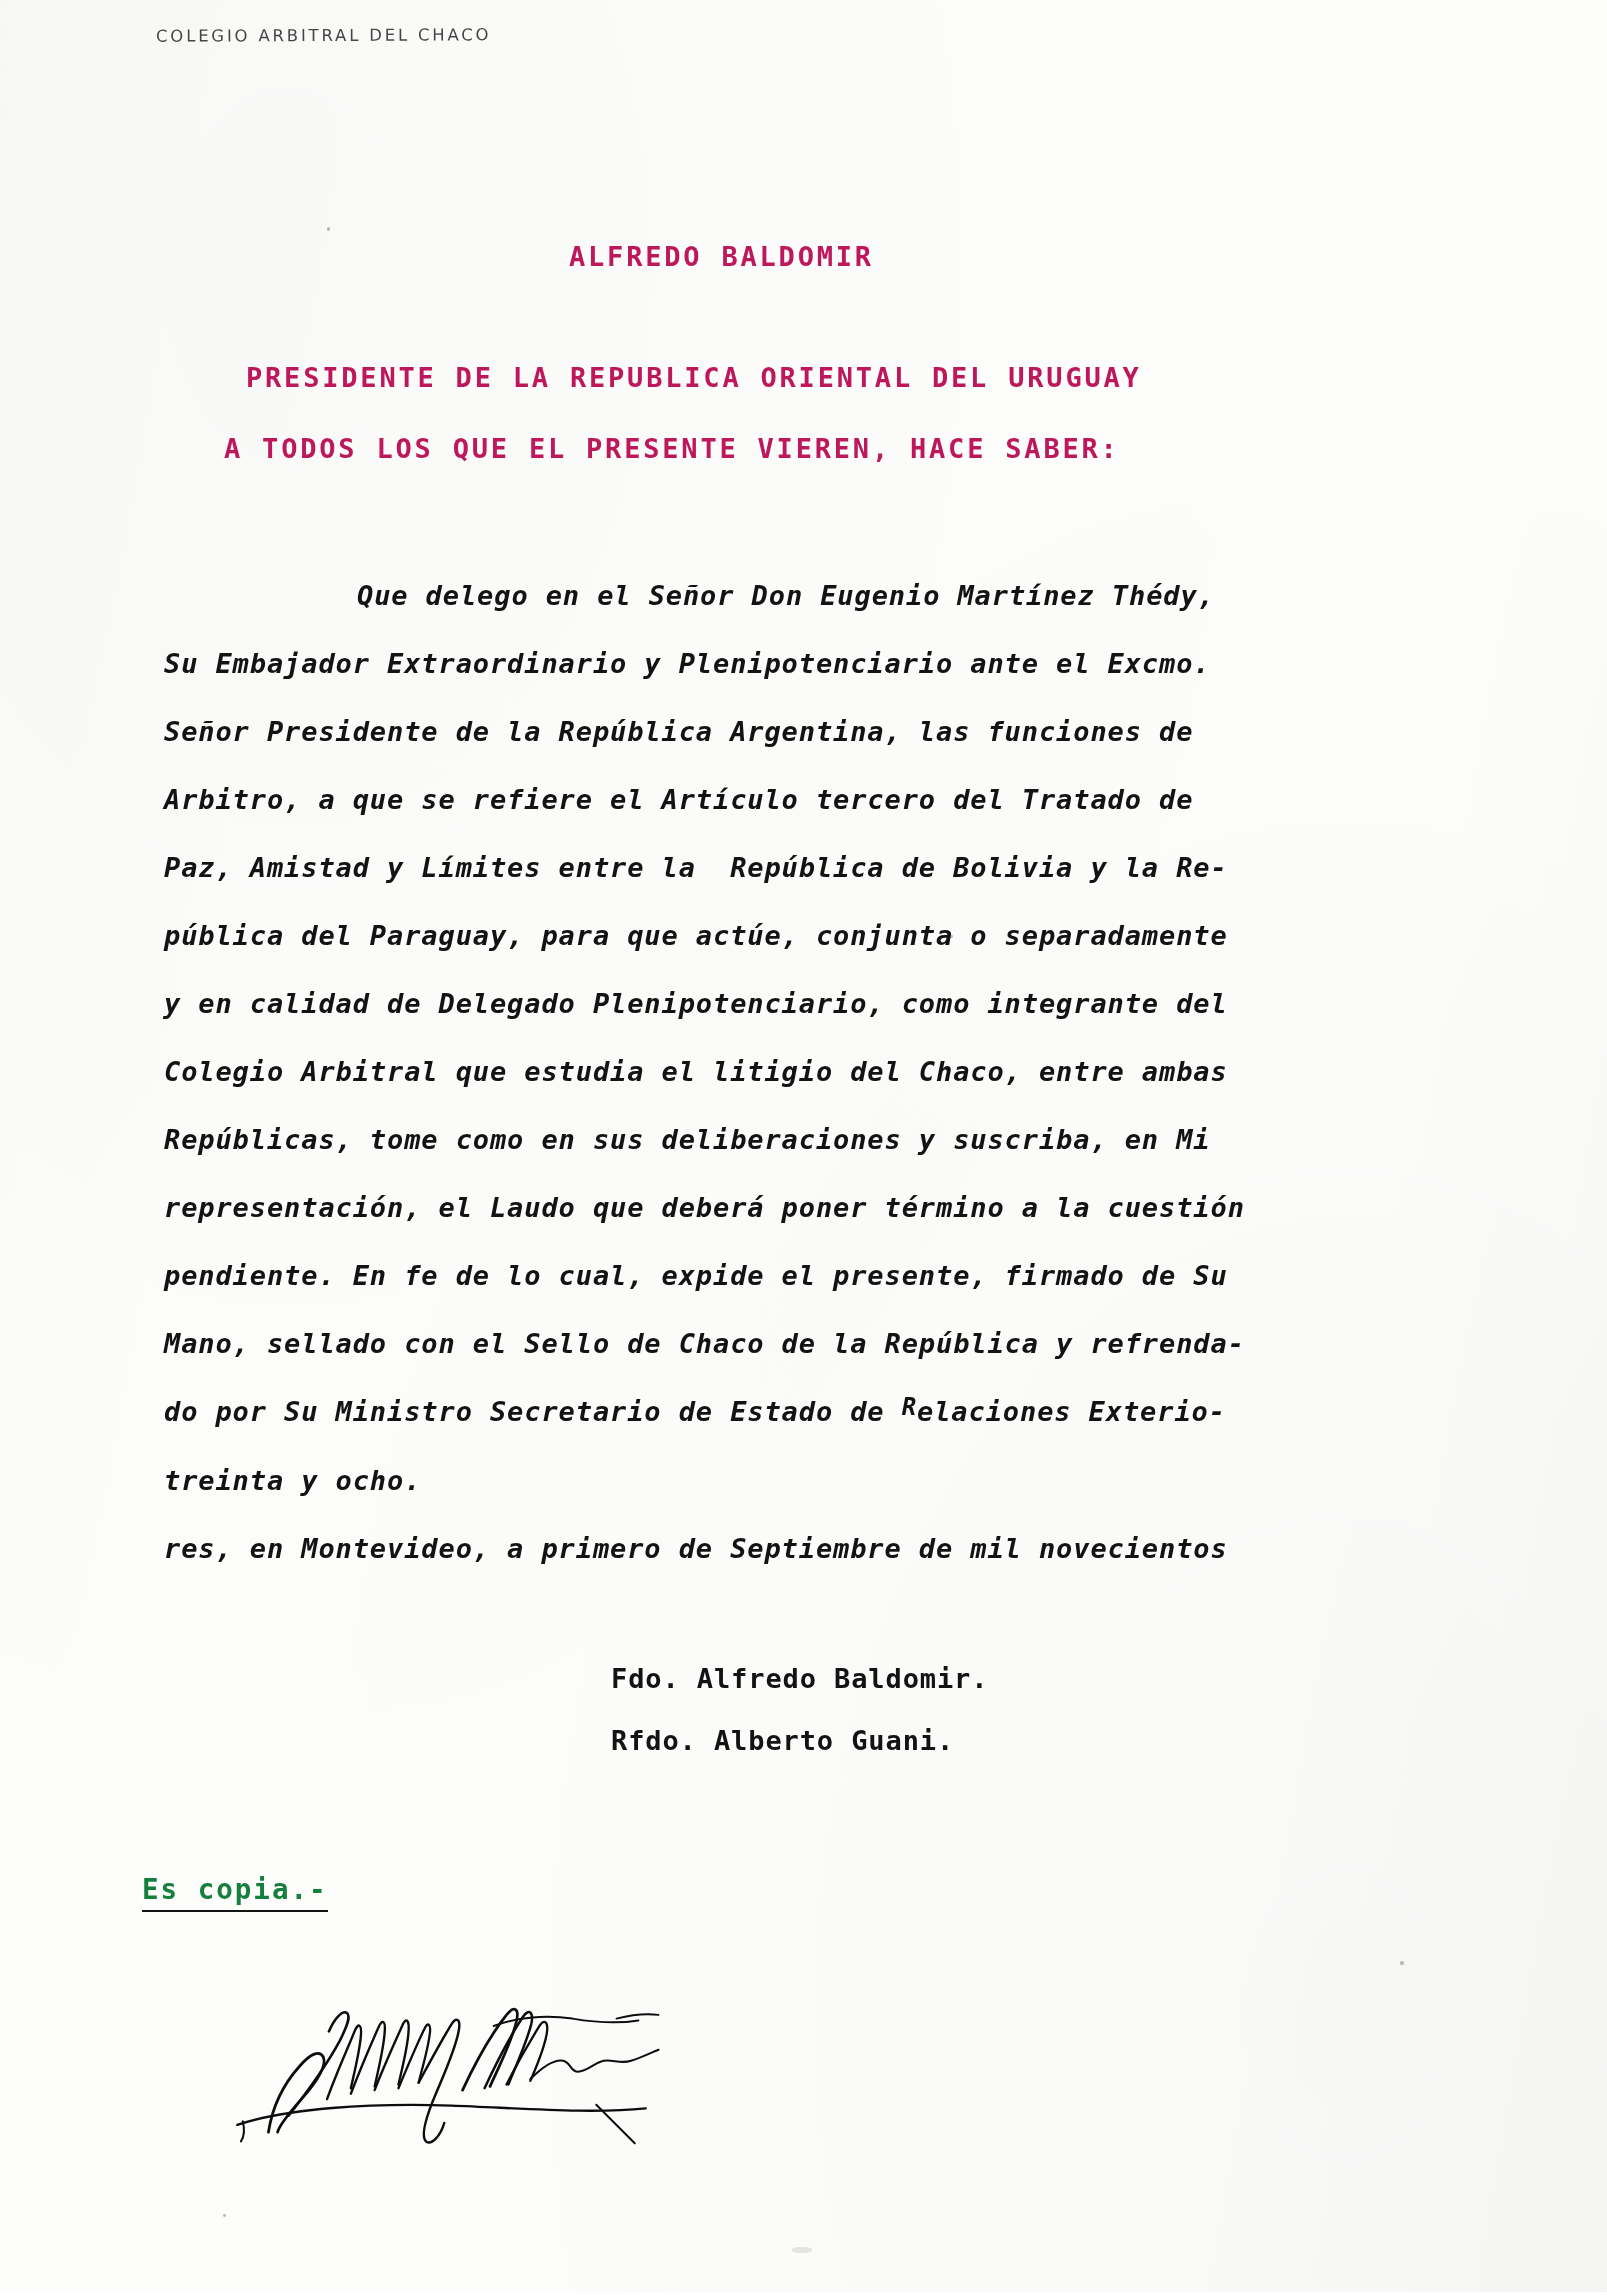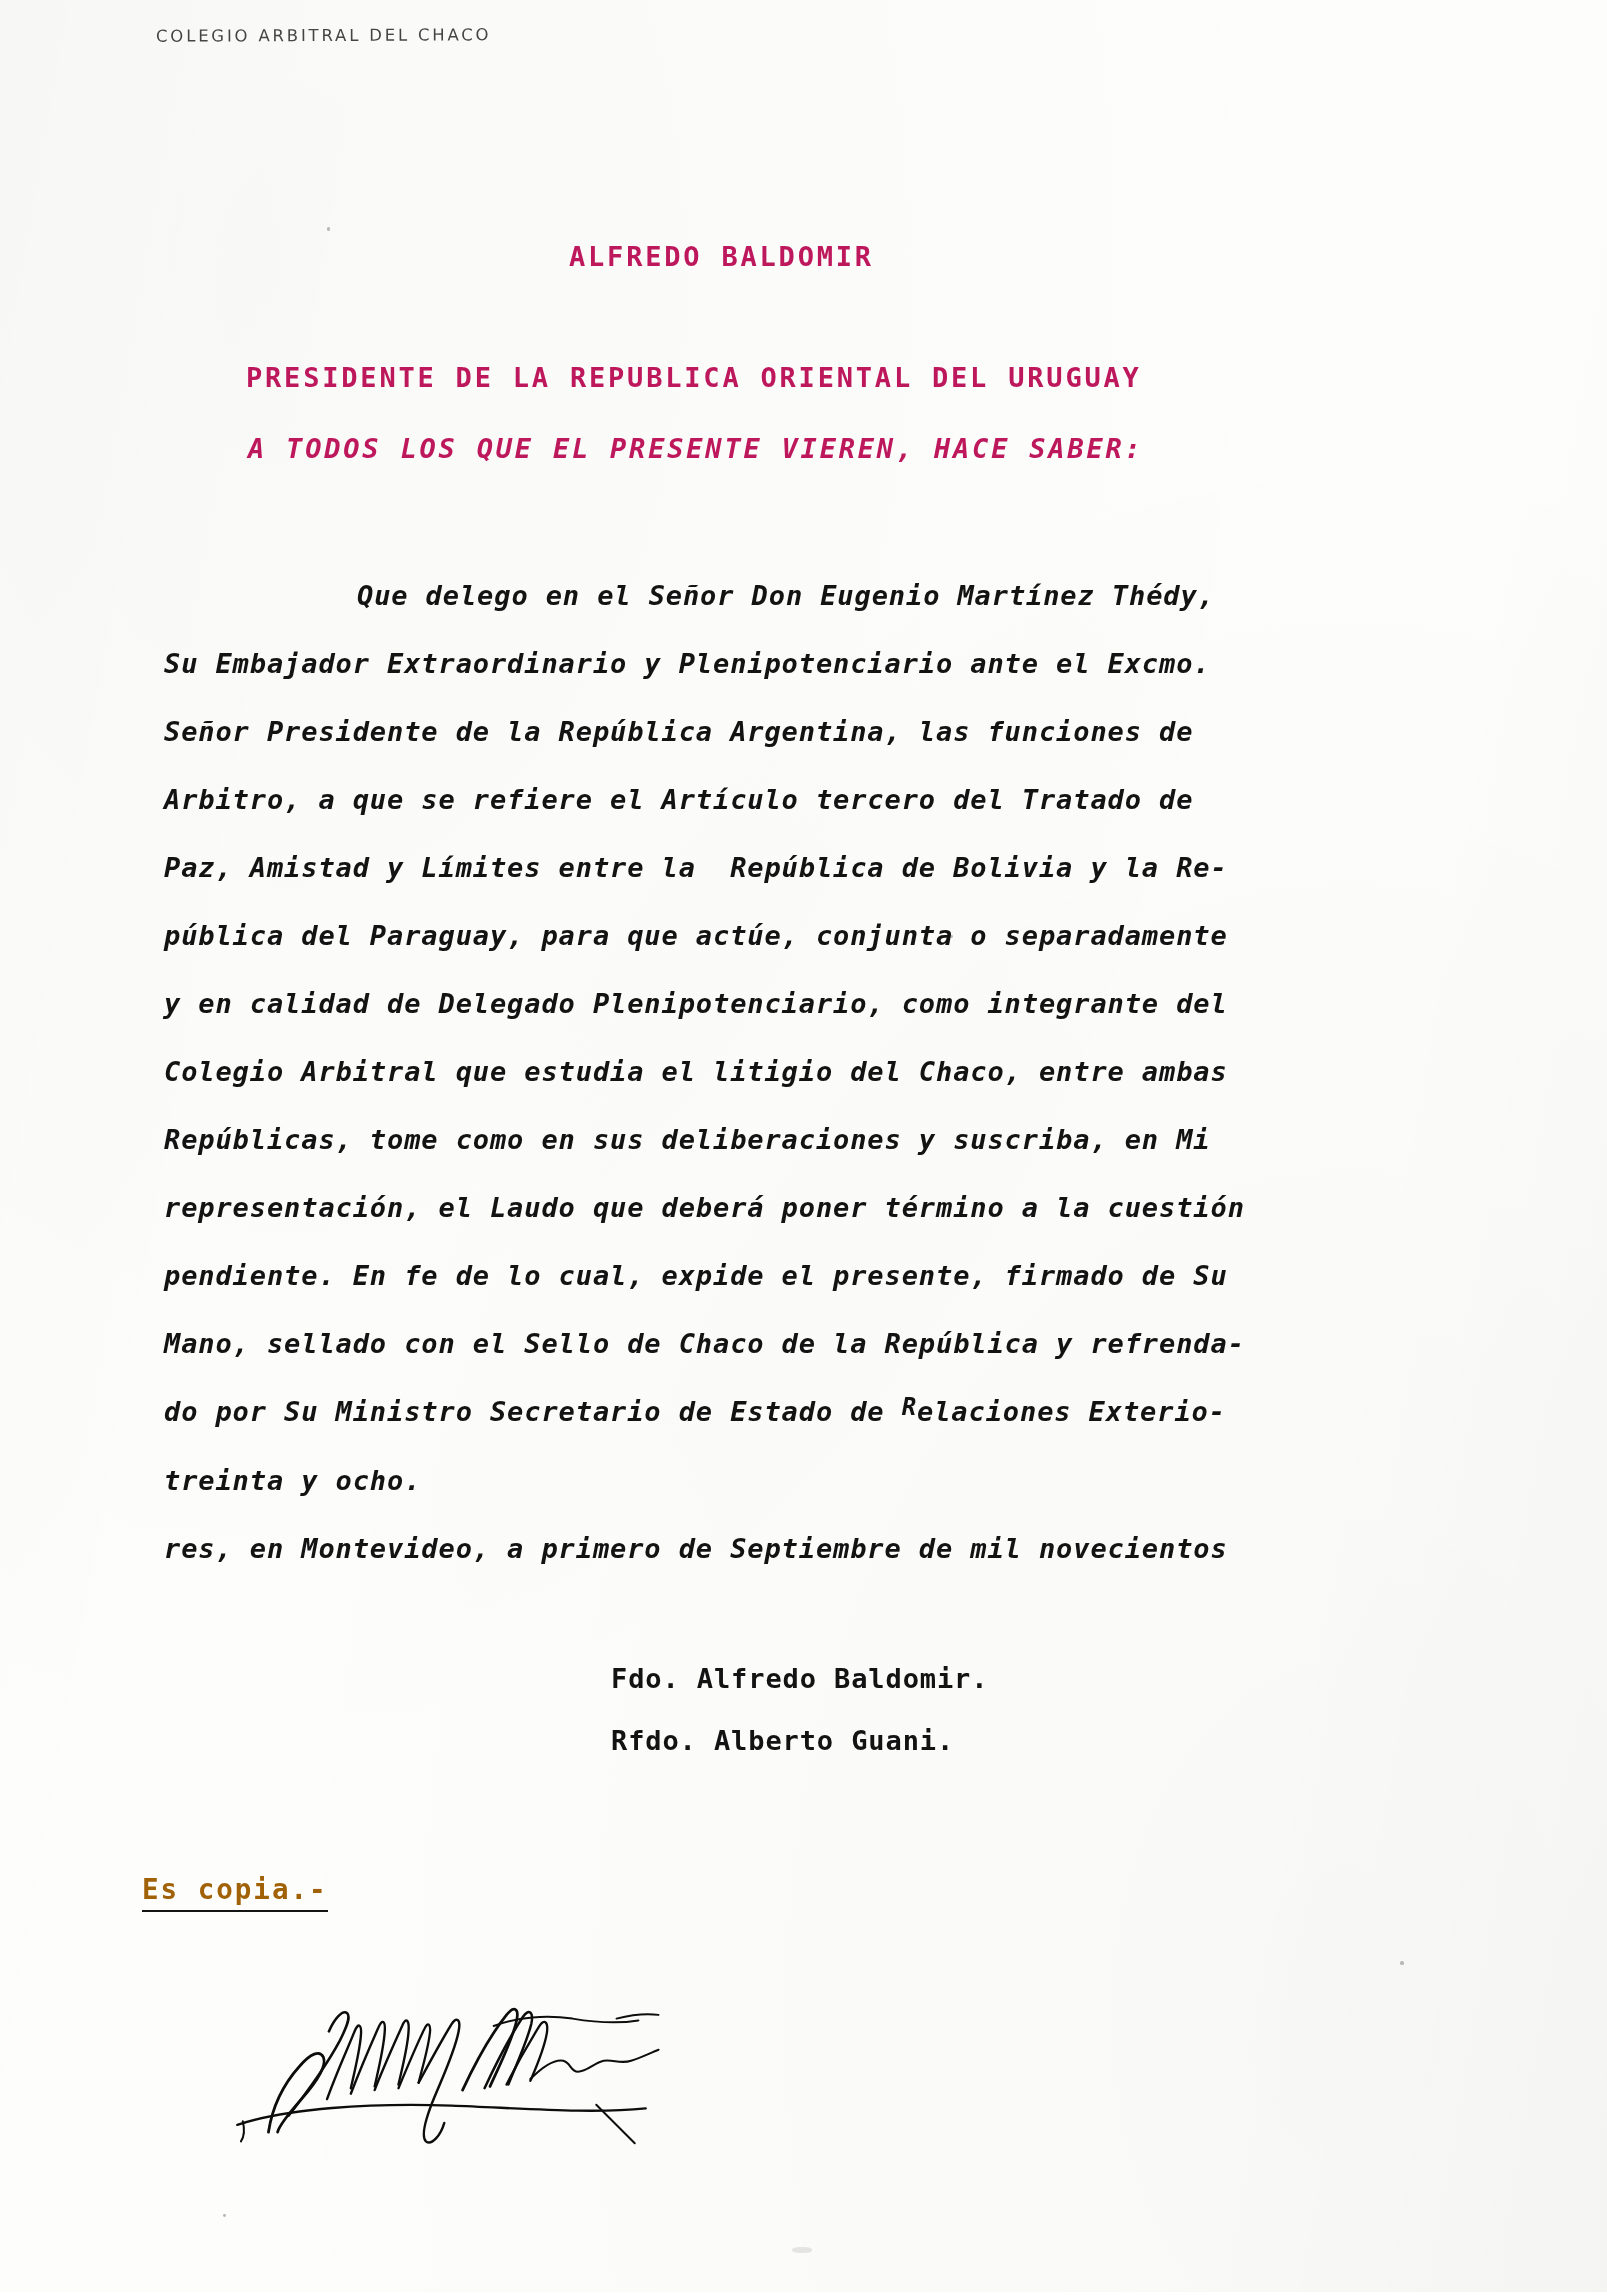--- a/index.html
+++ b/index.html
@@ -59,21 +59,21 @@
     position: absolute;
     white-space: nowrap;
     font-weight: 700;
     font-size: 27px;
     letter-spacing: 2.8px;
     color: #be185d;
     text-align: center;
   }
   #heading-name     { left: 569px; top: 241px; }
   #heading-office   { left: 246px; top: 338px; margin-top: 24px; }
-  #heading-address  { left: 248px; top: 433px; font-style: italic; }
+  #heading-address  { left: 224px; top: 433px; }
 
   
   #body-block {
     position: absolute;
     left: 164px;
     top: 562px;
     width: 1304px;
     font-style: italic;
   }
   .body-line {
@@ -108,21 +108,21 @@
 
   
   #es-copia {
     position: absolute;
     left: 142px;
     top: 1872px;
     font-size: 27.5px;
     font-weight: 700;
     letter-spacing: 2px;
     white-space: nowrap;
-    color: #a16207;
+    color: #15803d;
     border-bottom: 2.8px solid #131313;
     padding-bottom: 2.8px;
     line-height: 35px;
   }
 
   
   #signature {
     position: absolute;
     left: 231px;
     top: 1971px;

